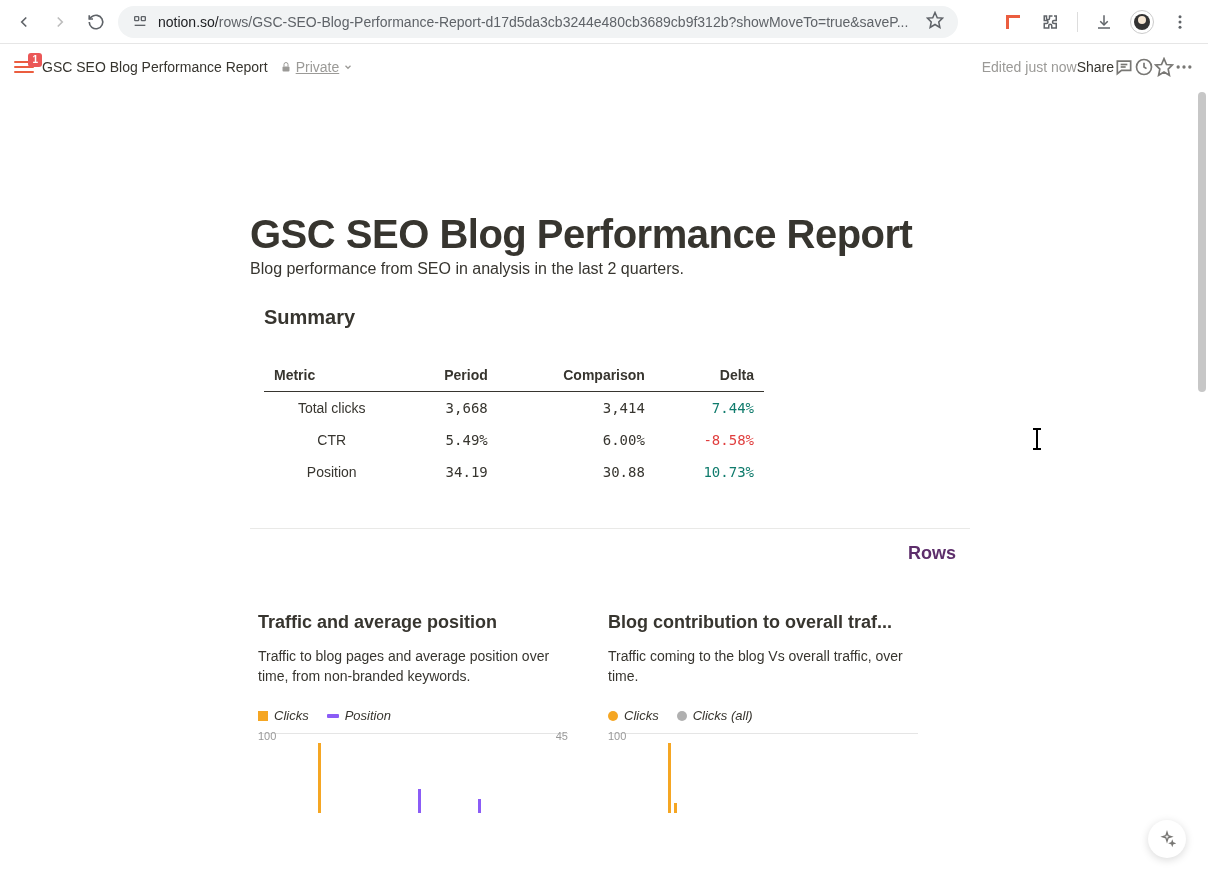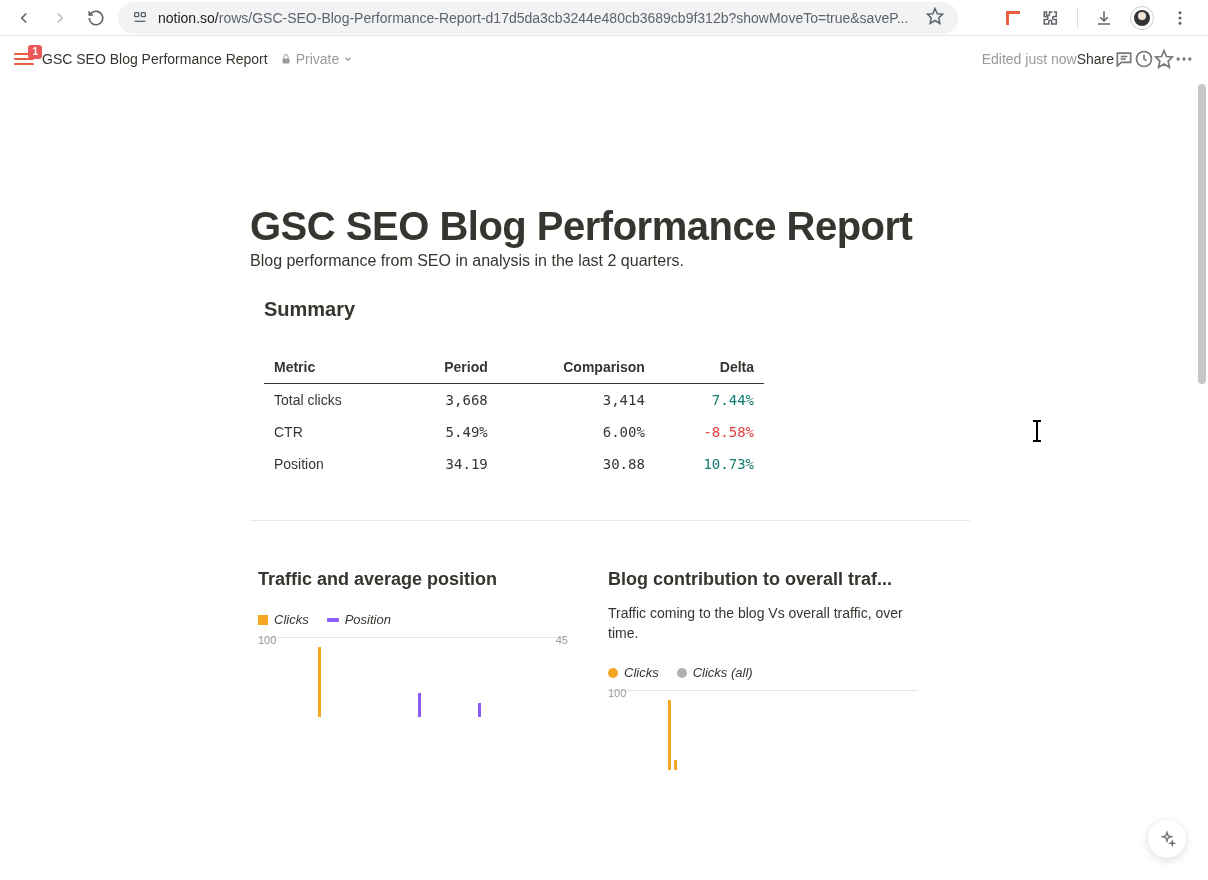--- a/index.html
+++ b/index.html
@@ -8,21 +8,21 @@
       background: #fff;
       color: #37352f;
       width: 1208px;
       height: 880px;
       overflow: hidden;
       position: relative;
     }
 
     
     .browser-bar {
-      height: 36px;
+      height: 44px;
       display: flex;
       align-items: center;
       padding: 0 10px;
       gap: 8px;
       border-bottom: 1px solid #e6e6e6;
       background: #fff;
     }
     .nav-arrow {
       width: 28px; height: 28px;
       display: flex; align-items: center; justify-content: center;
@@ -91,21 +91,21 @@
       position:absolute; top:-6px; right:-8px;
       background:#eb5757; color:#fff;
       font-size:10px; font-weight:600;
       border-radius:3px;
       padding: 0 4px;
       line-height:14px;
     }
     .breadcrumb-title { color:#37352f; font-weight:400; }
     .private-badge {
       display:flex; align-items:center; gap:4px;
-      margin-left:12px; color:#9b9a97; font-size:14px;
+      margin-left:12px; color:#9b9a97; font-size:14px;text-decoration:underline;
     }
     .notion-topbar-right {
       margin-left:auto;
       display:flex; align-items:center; 
       color:#9b9a97;
     }
     .edited-text { font-size:14px; }
     .share-btn { color:#37352f; font-size:14px; cursor:pointer; }
     .topbar-icon { width:20px; height:20px; display:flex; align-items:center; justify-content:center; color:#787774; cursor:pointer; }
 
@@ -156,20 +156,21 @@
       border-bottom: 1px solid #37352f;
     }
     .summary-table th.right, .summary-table td.right { text-align: right; }
     .summary-table td {
       padding: 8px 10px;
       font-family: ui-monospace, "SF Mono", Menlo, monospace;
       font-size: 14px;
     }
     .summary-table td:first-child {
       font-family: -apple-system, BlinkMacSystemFont, "Segoe UI", Helvetica, Arial, sans-serif;
+      text-align: center;
     }
     .delta-pos { color: #0f7b6c; }
     .delta-neg { color: #e03e3e; }
     .highlighted-cell {
       outline: 2px solid #f5a623;
       outline-offset: -1px;
       background: #fff;
     }
 
     
@@ -423,25 +424,27 @@
           <tr>
             <td>Position</td>
             <td class="right">34.19</td>
             <td class="right">30.88</td>
             <td class="right delta-pos">10.73%</td>
           </tr>
         </tbody>
     </table>
 
     <hr class="divider">
+    <div class="rows-brand">Rows</div>
 
     <div class="charts-row">
 
       <div class="chart-block">
         <div class="chart-title">Traffic and average position</div>
+        <div class="chart-desc">Traffic to blog pages and average position over time, from non-branded keywords.</div>
         <div class="chart-legend">
           <div class="legend-item">
             <div class="legend-swatch orange-sq"></div>
             <span>Clicks</span>
           </div>
           <div class="legend-item">
             <div class="legend-swatch purple-dash"></div>
             <span>Position</span>
           </div>
         </div>

